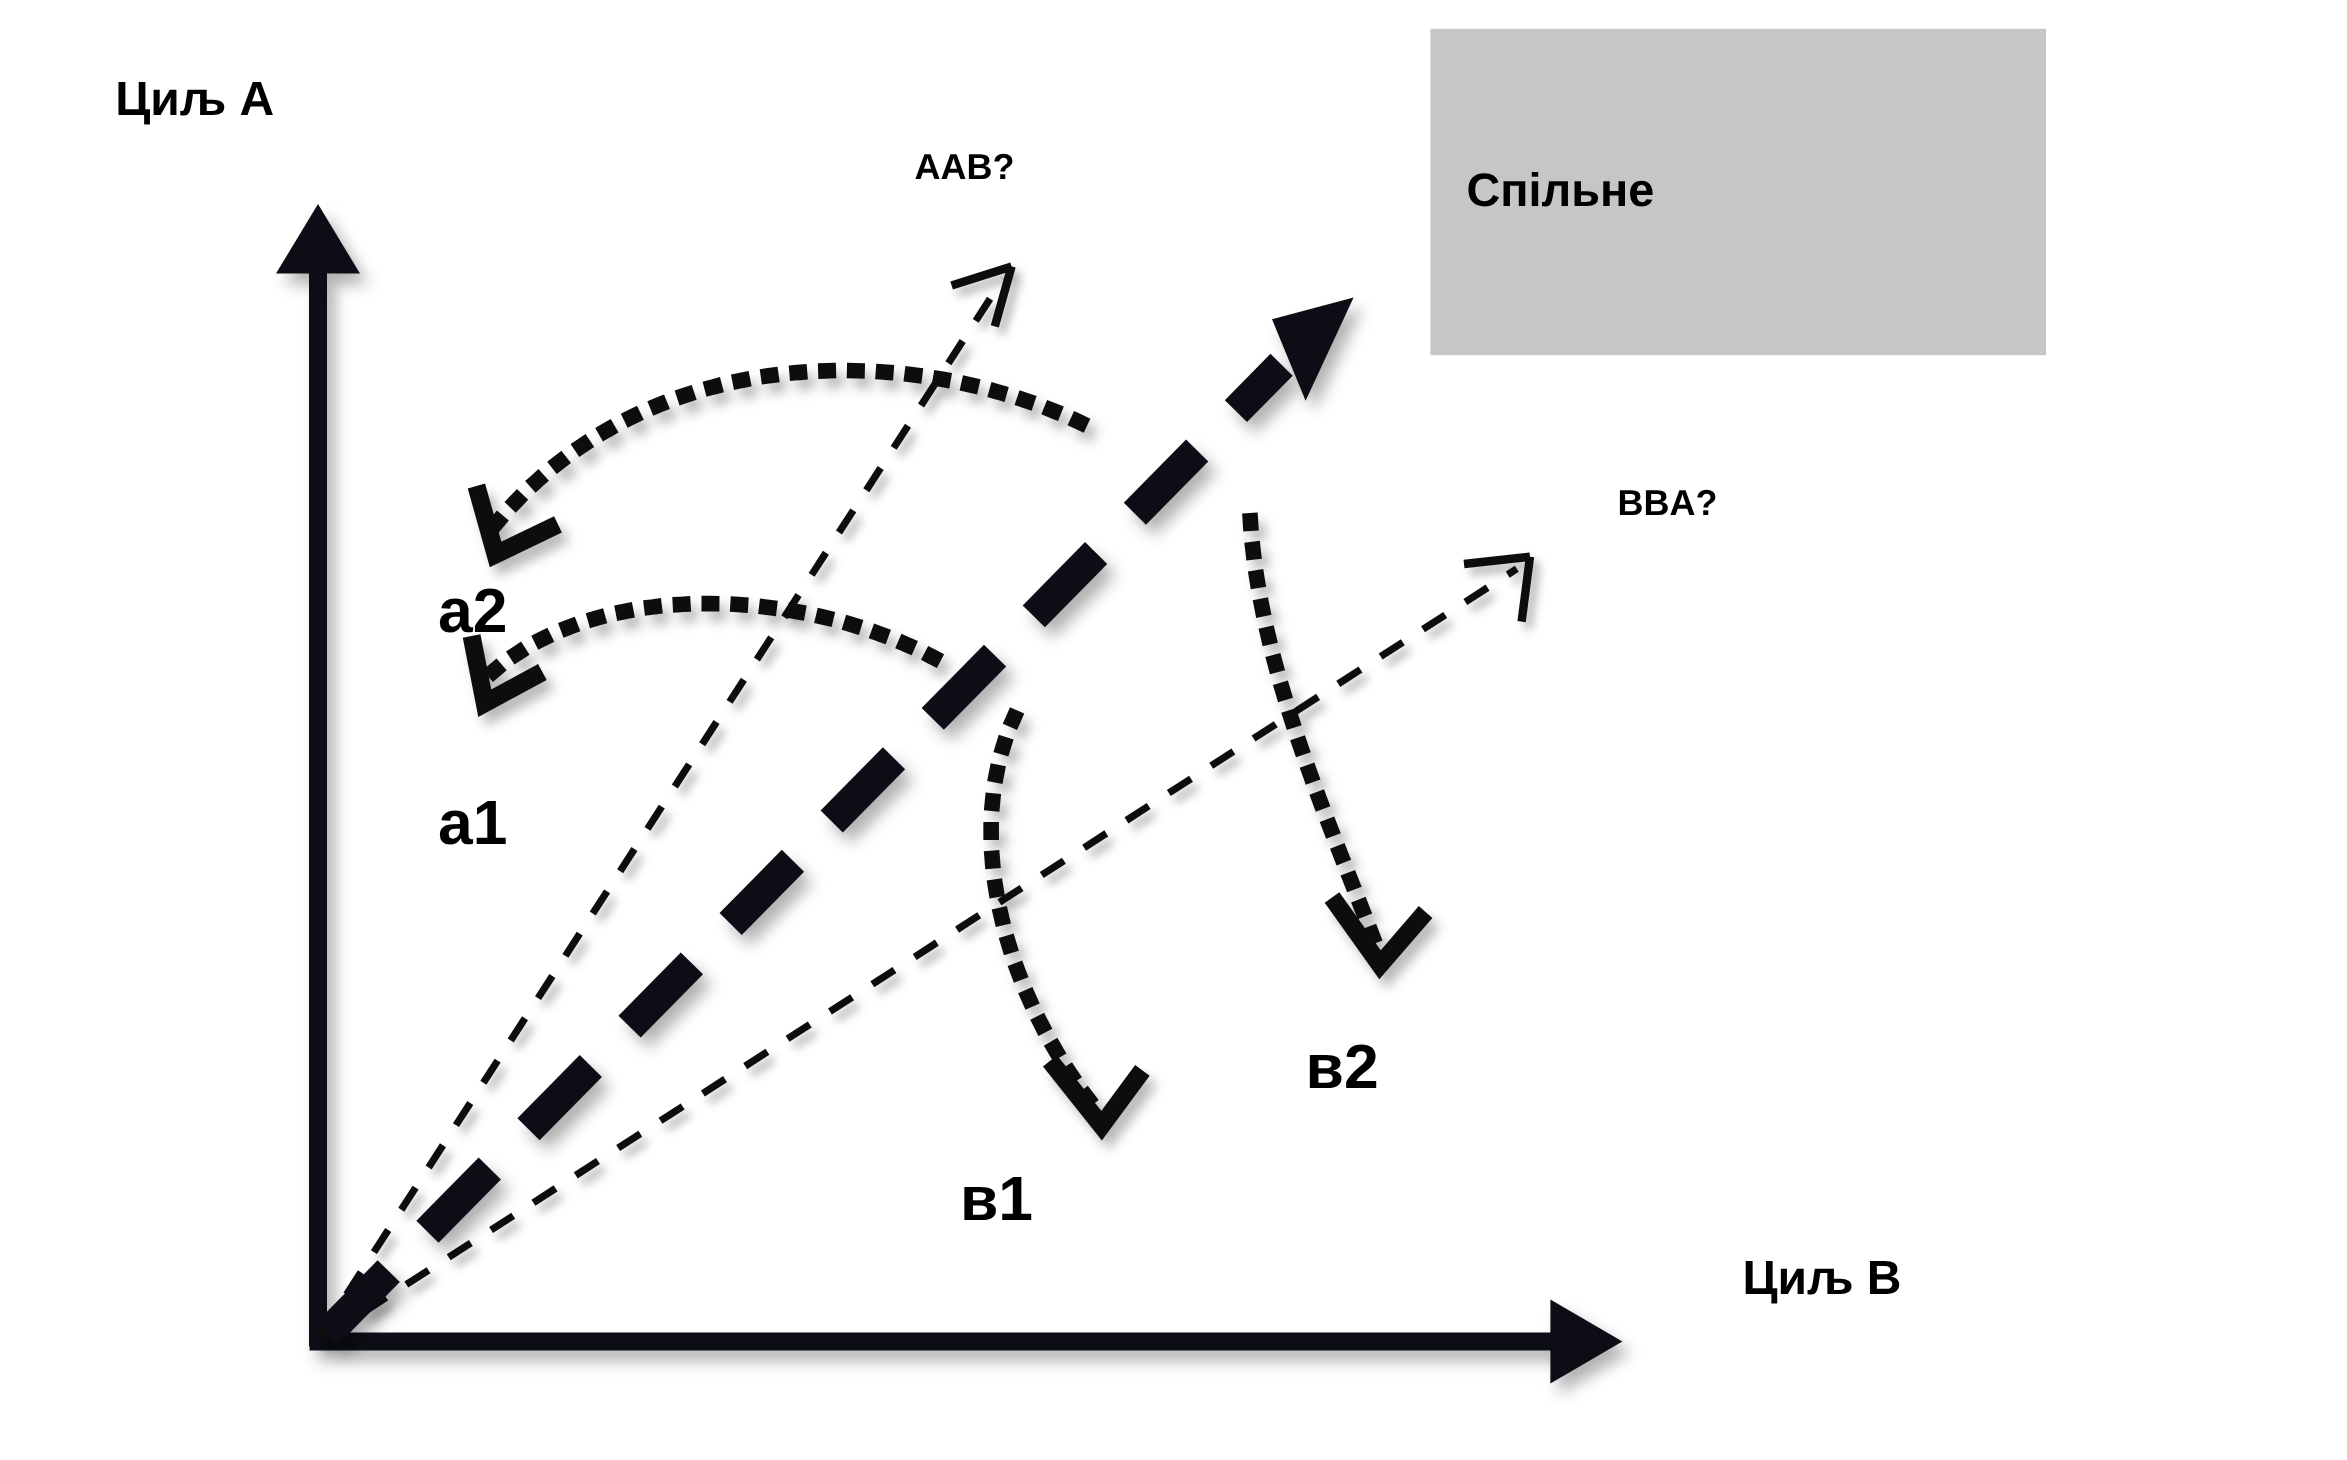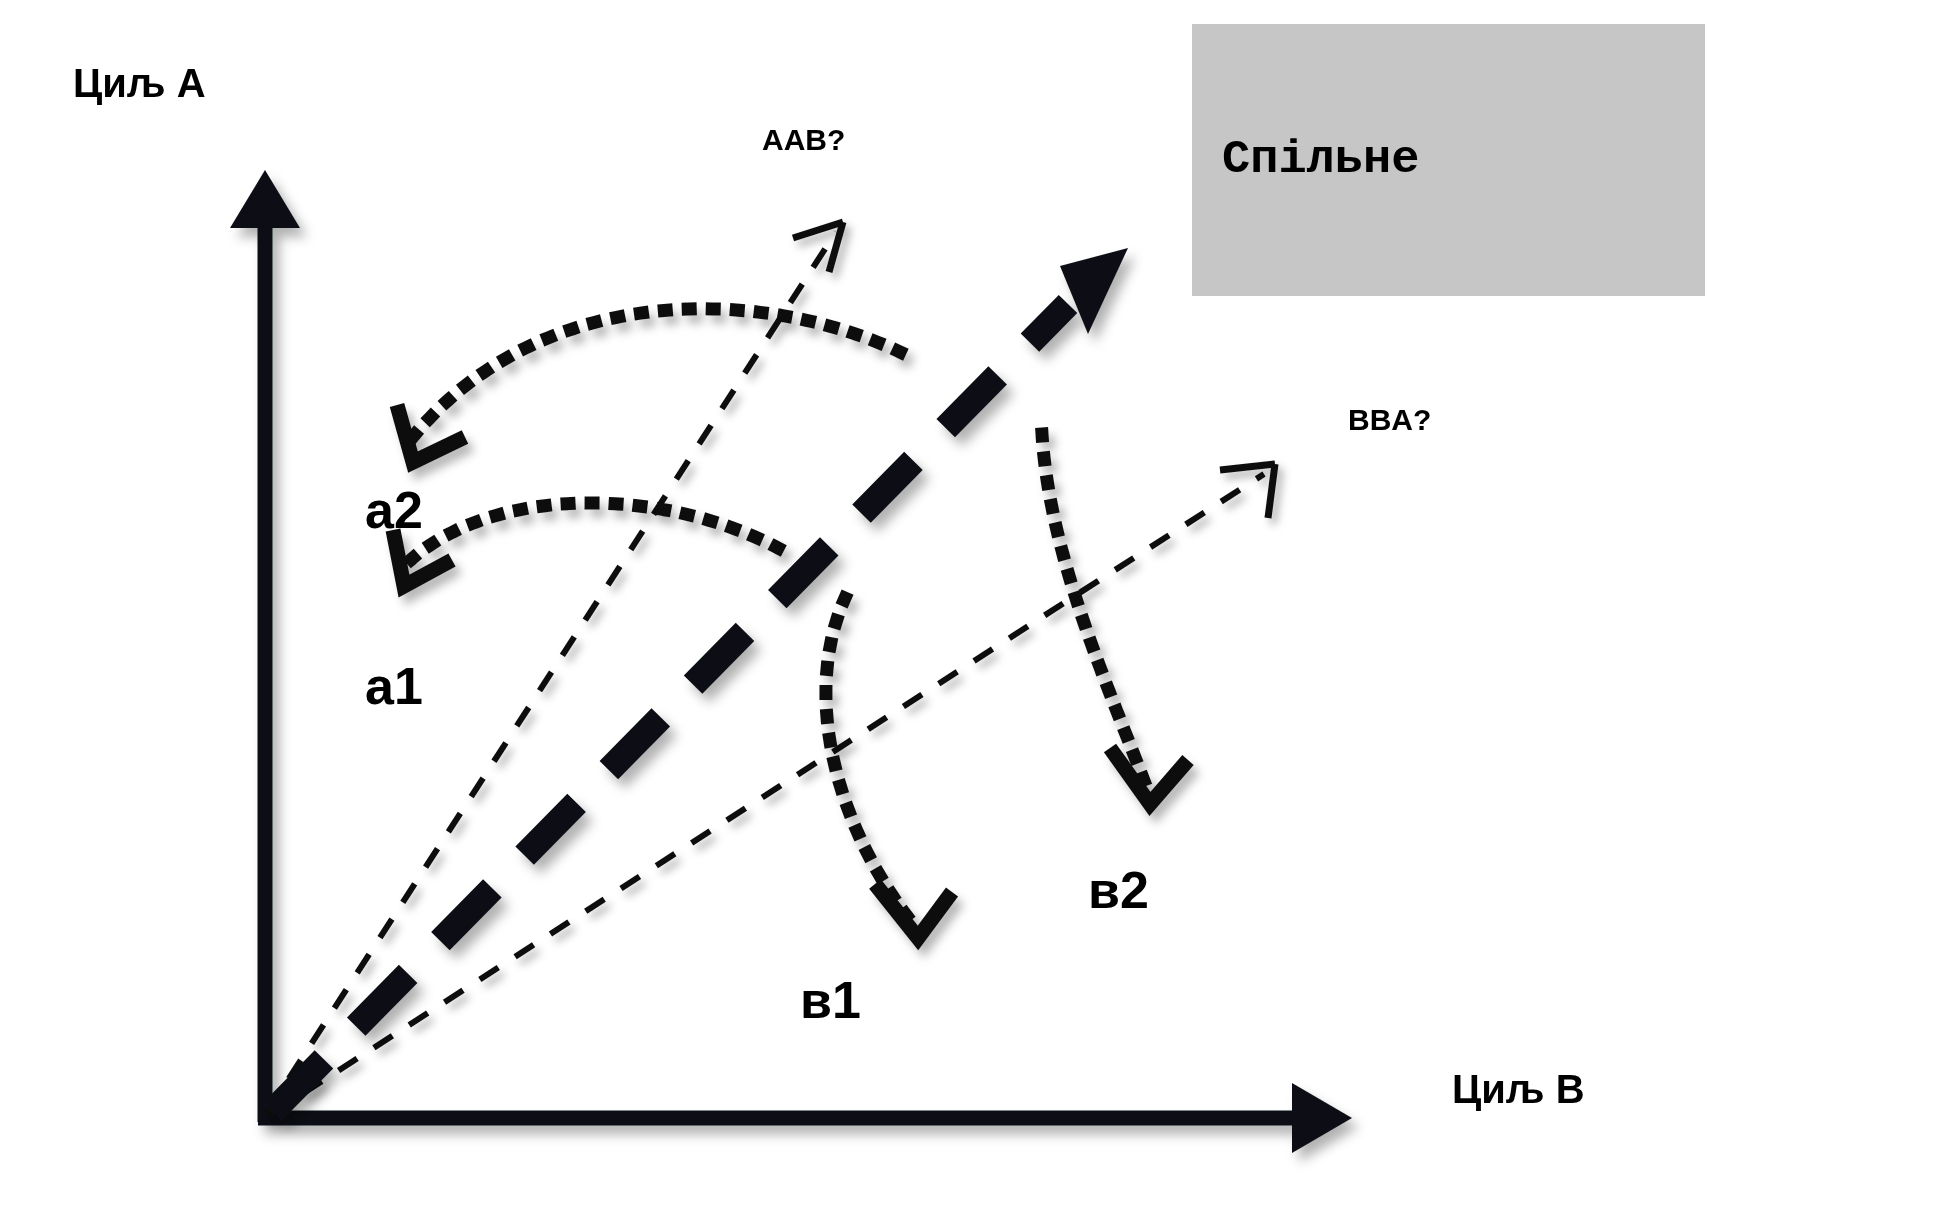--- a/index.html
+++ b/index.html
@@ -43,23 +43,23 @@
     background: #c6c6c6;
     box-sizing: border-box;
     display: flex;
     flex-direction: column;
     justify-content: center;
     padding-left: 30px;
   }
   #callout-box .callout-line {
     color: #000000;
     font-weight: bold;
-    font-size: 47px;
+    font-size: 39px;
     line-height: 1.22;
-    font-family: Liberation Mono, monospace;
+    font-family: Liberation Sans, sans-serif;
     white-space: pre;
   }
 </style>
 </head>
 <body>
 
 <div id="stage">
 
   <svg id="canvas" viewBox="0 0 1956 1217" xmlns="http://www.w3.org/2000/svg">
     <defs>
@@ -114,23 +114,23 @@
       <path d="M 845 598 C 800 700 840 830 910 920" stroke="#111111" stroke-width="13" fill="none" stroke-dasharray="2 22" stroke-linecap="square"></path>
       <path d="M 875 884 L 918 938 L 952 892" stroke="#111111" stroke-width="15" fill="none" stroke-linecap="butt" stroke-linejoin="miter"></path>
     </g>
 
     <g filter="url(#softshadow2)">
       <path d="M 1042 434 C 1050 560 1110 690 1146 786" stroke="#111111" stroke-width="13" fill="none" stroke-dasharray="2 22" stroke-linecap="square"></path>
       <path d="M 1110 748 L 1150 804 L 1188 760" stroke="#111111" stroke-width="15" fill="none" stroke-linecap="butt" stroke-linejoin="miter"></path>
     </g>
   </svg>
 
-  <div class="lbl axis-label" style="left:73px; top:62px;text-align:center;">Циљ А</div>
+  <div class="lbl axis-label" style="left:96px; top:62px;text-align:center;">Циљ А</div>
 
-  <div class="lbl axis-label" style="left:1452px; top:1068px;">Циљ В</div>
+  <div class="lbl axis-label" style="left:1452px; top:1044px;">Циљ В</div>
 
   <div class="lbl path-label" style="left:762px; top:124px;">AAB?</div>
 
   <div class="lbl path-label" style="left:1348px; top:404px;">BBA?</div>
 
   <div class="lbl small-label" style="left:365px; top:482px;">a2</div>
 
   <div class="lbl small-label" style="left:365px; top:658px;">a1</div>
 
   <div class="lbl small-label" style="left:800px; top:972px;">в1</div>

